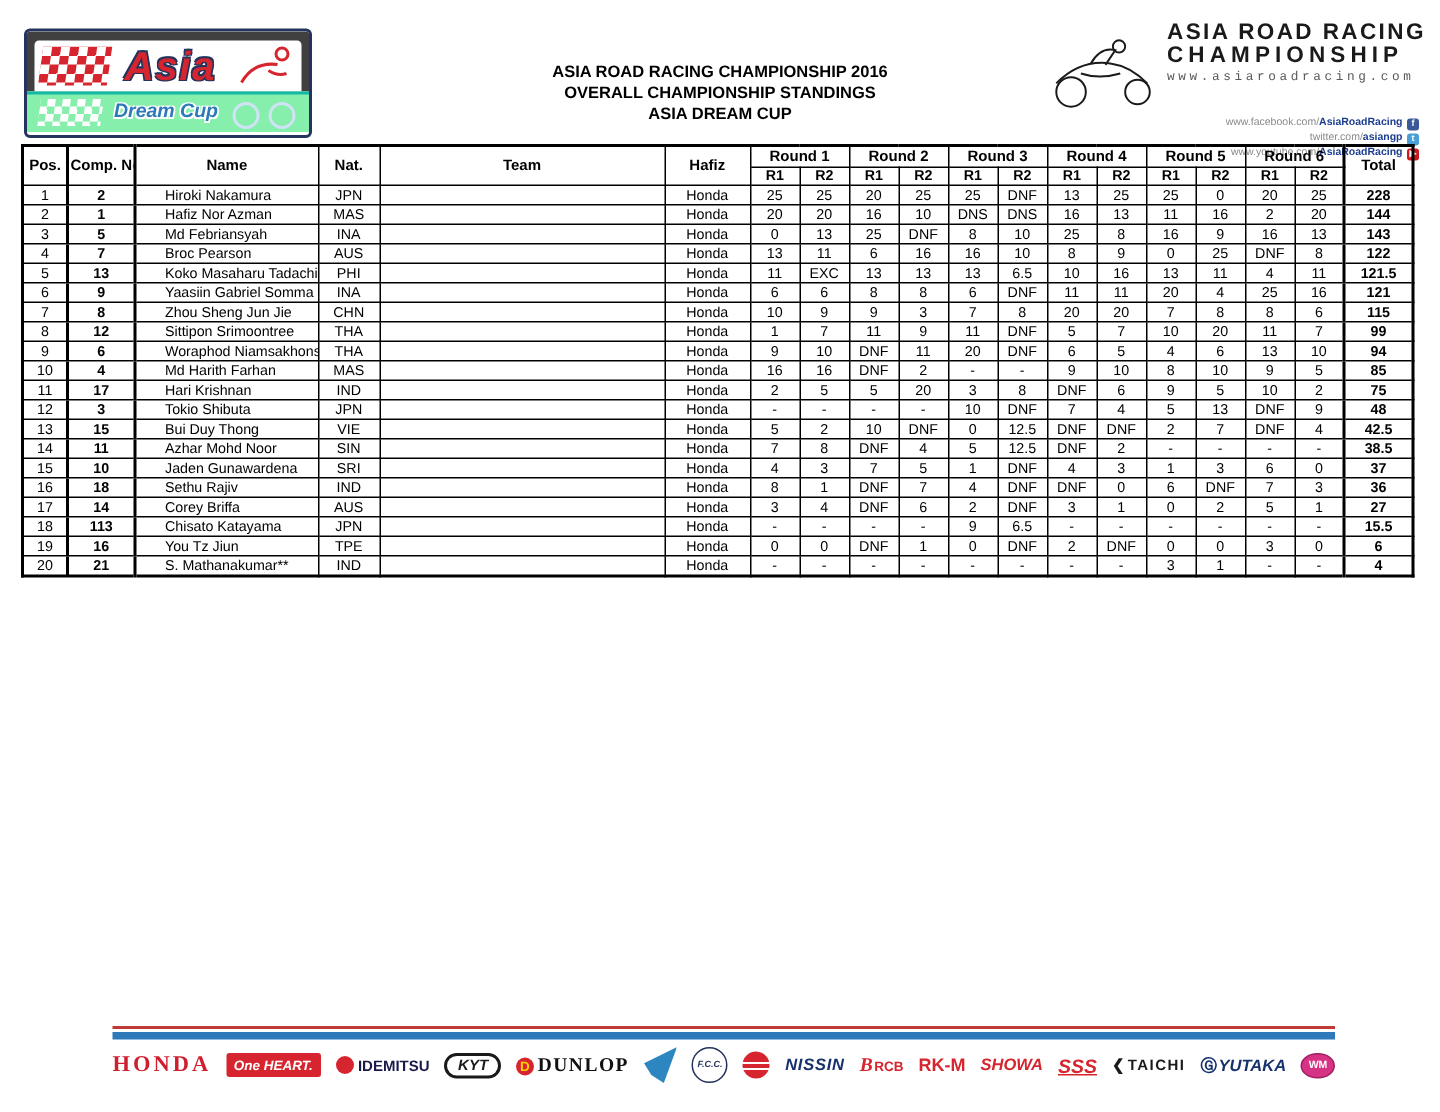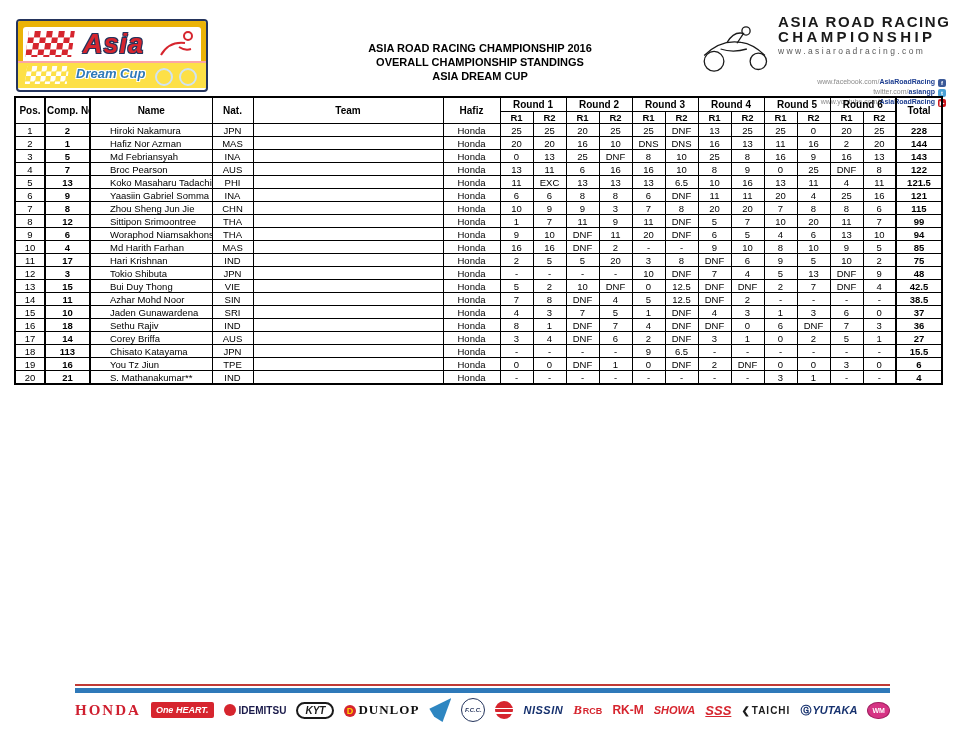--- a/index.html
+++ b/index.html
@@ -2,49 +2,49 @@
 <html><head>
 <meta charset="utf-8">
 <style>
   html,body{margin:0;padding:0;background:#fff;}
   .page{position:relative;width:960px;height:741px;background:#fff;overflow:hidden;
         font-family:"Liberation Sans",sans-serif;color:#000;}
 
   
   .logo-adc{position:absolute;left:16px;top:19px;width:188px;height:69px;
             border:2px solid #24345c;border-radius:4px;overflow:hidden;background:#fff;}
-  .logo-adc .top{position:relative;height:40px;background:#eab308;padding-left:28px;}
+  .logo-adc .top{position:relative;height:40px;background:#404040;padding-left:28px;}
   .logo-adc .top-inner{position:absolute;left:5px;top:6px;right:5px;bottom:0;background:#fff;border-radius:3px 3px 0 0;}
   .checker{position:absolute;}
   .checker-red{left:4px;top:4px;width:46px;height:26px;
     background:conic-gradient(#d6252e 90deg,transparent 90deg 180deg,#d6252e 180deg 270deg,transparent 270deg);
     background-size:12px 12px;transform:skewX(-8deg);}
   .asia-word{position:absolute;left:60px;top:2px;font-size:27px;font-weight:bold;font-style:italic;
     color:#d6252e;letter-spacing:1px;
     text-shadow:-1px -1px 0 #24345c,1px -1px 0 #24345c,-1px 1px 0 #24345c,1px 1px 0 #24345c;}
-  .logo-adc .bottom{position:relative;height:25px;background:#fde047;border-top:2px solid #fca5a5;}
+  .logo-adc .bottom{position:relative;height:25px;background:#86efac;border-top:2px solid #14b8a6;}
   .checker-white{left:8px;top:3px;width:42px;height:18px;
     background:conic-gradient(#fff 90deg,transparent 90deg 180deg,#fff 180deg 270deg,transparent 270deg);
     background-size:10px 10px;transform:skewX(-8deg);}
   .dream-word{position:absolute;left:58px;top:3px;font-size:13px;font-weight:bold;font-style:italic;color:#2e79b9;
     text-shadow:-1px -1px 0 #fff,1px -1px 0 #fff,-1px 1px 0 #fff,1px 1px 0 #fff;}
   .adc-rider{position:absolute;right:2px;top:2px;}
 
   
   .heading{position:absolute;top:41px;left:260px;width:440px;text-align:center;
            font-weight:bold;font-size:11px;line-height:14px;}
 
   
   .arrc{position:absolute;top:14px;right:14px;width:250px;}
   .arrc-top{display:flex;align-items:flex-start;}
   .bike{flex:none;margin-top:10px;}
   .arrc-text{flex:1;min-width:0;}
   .arrc-title{font-weight:bold;font-size:15px;line-height:15px;letter-spacing:1.6px;color:#1a1a1a;white-space:nowrap;}
   .arrc-title2{letter-spacing:3.4px;}
-  .arrc-site{font-size:8.5px;letter-spacing:2.4px;color:#5a5a5a;margin-top:2px;white-space:nowrap;}
+  .arrc-site{font-size:8.5px;letter-spacing:2.4px;color:#5a5a5a;margin-top:2px;white-space:nowrap;font-family:Liberation Mono, monospace;}
   .socials{margin-top:3px;text-align:right;font-size:7px;line-height:10px;color:#8a8a8a;}
   .social-line .handle{color:#1b3c8f;font-weight:bold;}
   .social-icon{display:inline-block;width:8px;height:8px;border-radius:2px;margin-left:3px;color:#fff;
                font-size:6px;line-height:8px;text-align:center;font-weight:bold;vertical-align:-1px;}
   .facebook-icon{background:#3b5998;}
   .twitter-icon{background:#4aa0d5;}
   .youtube-icon{background:#cc181e;}
 
   
   table.standings{position:absolute;left:14px;top:96px;width:927px;border-collapse:collapse;

